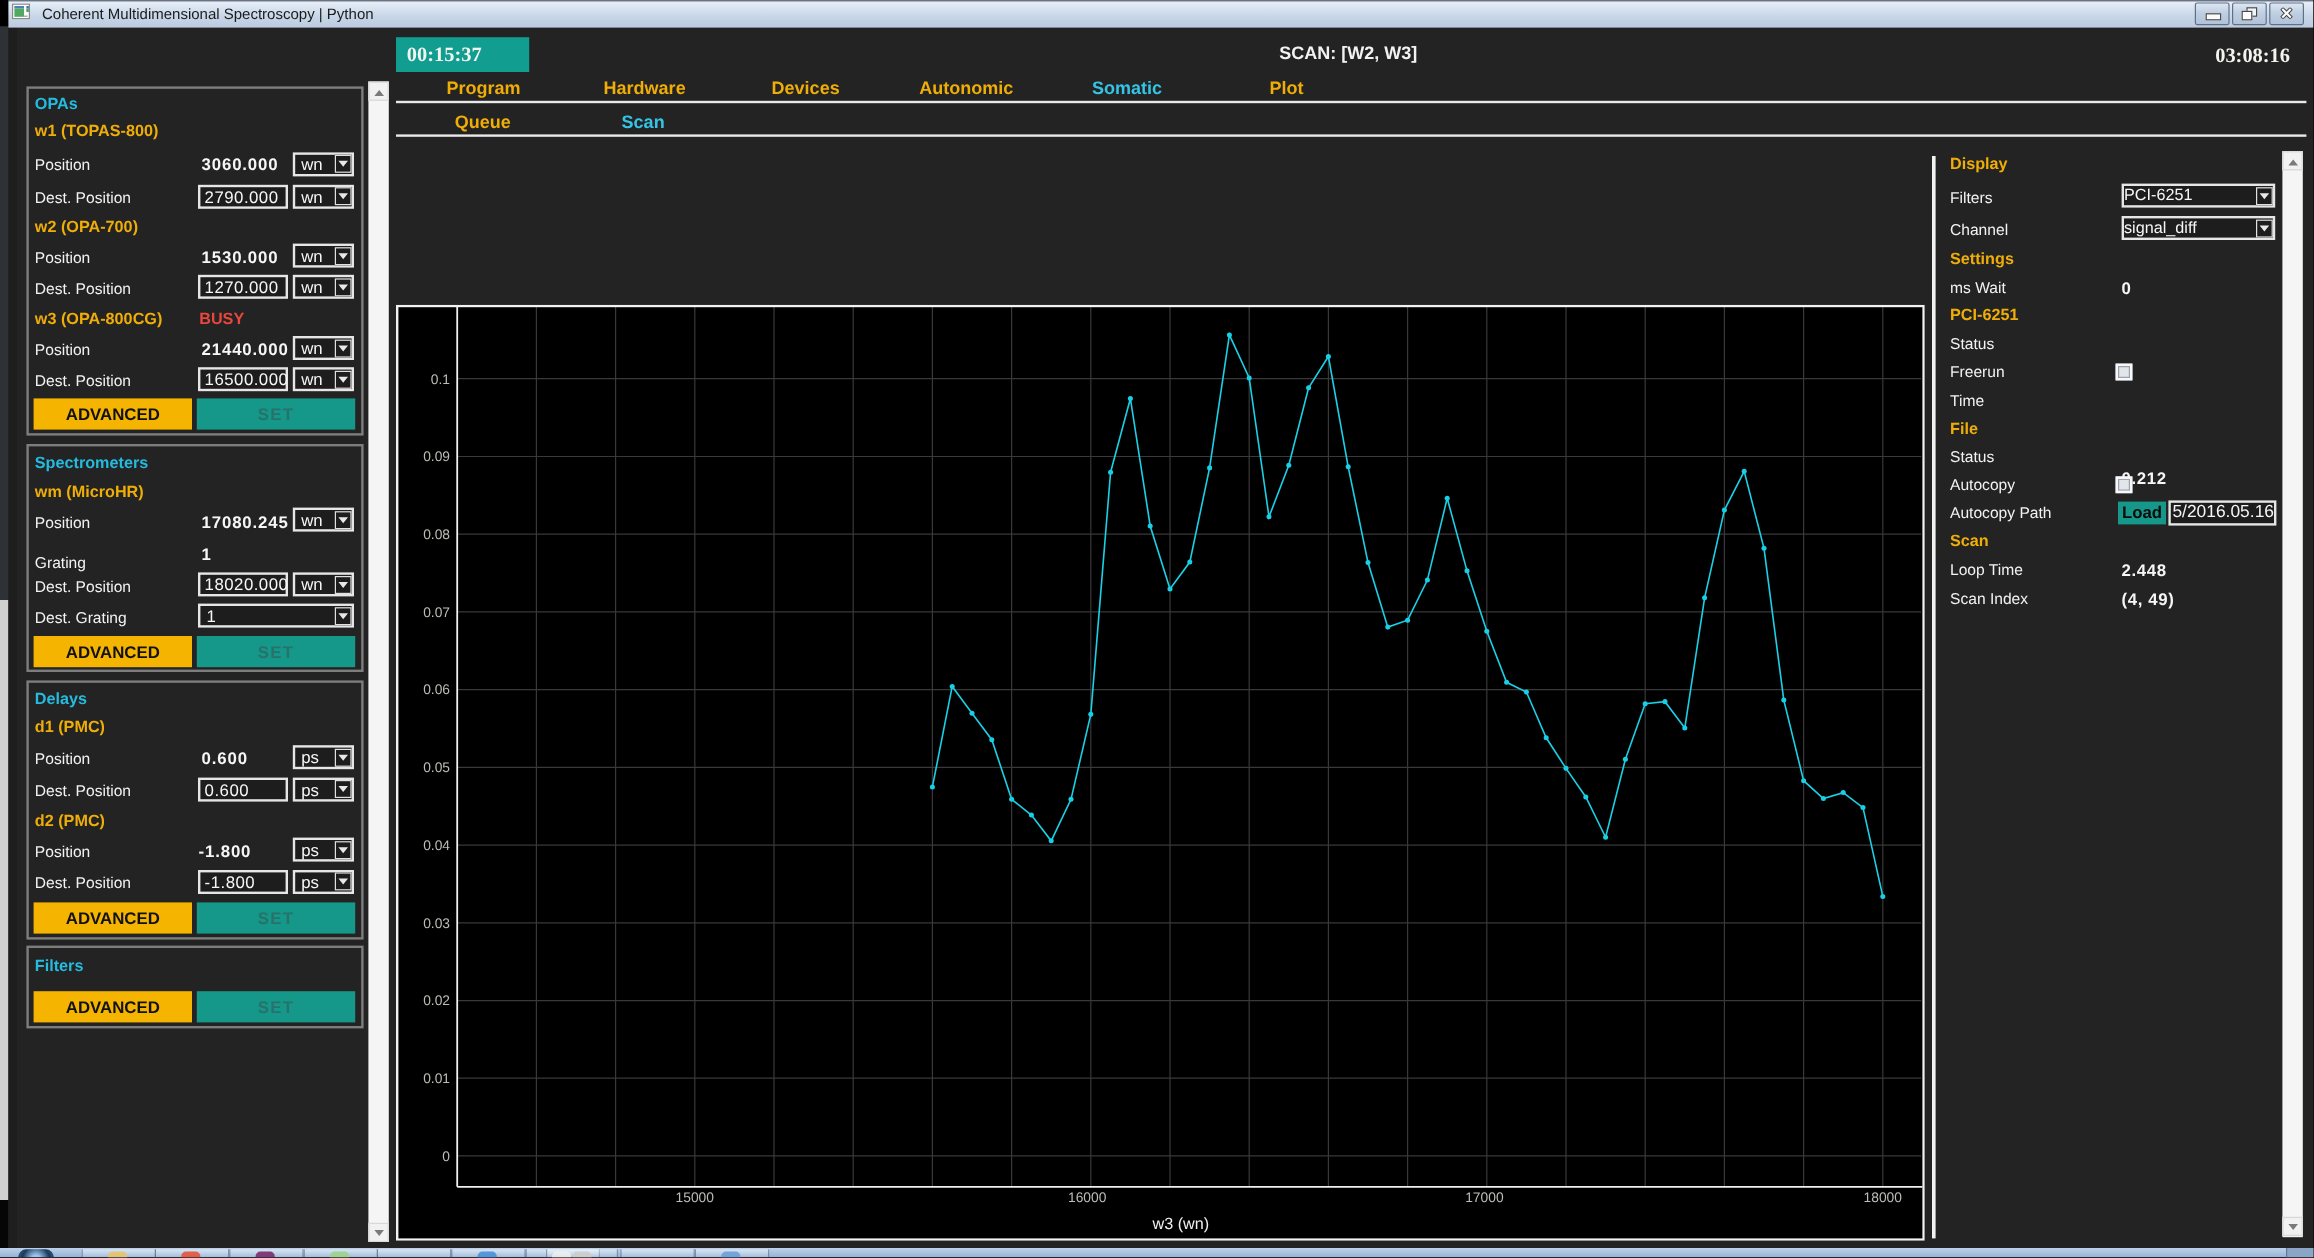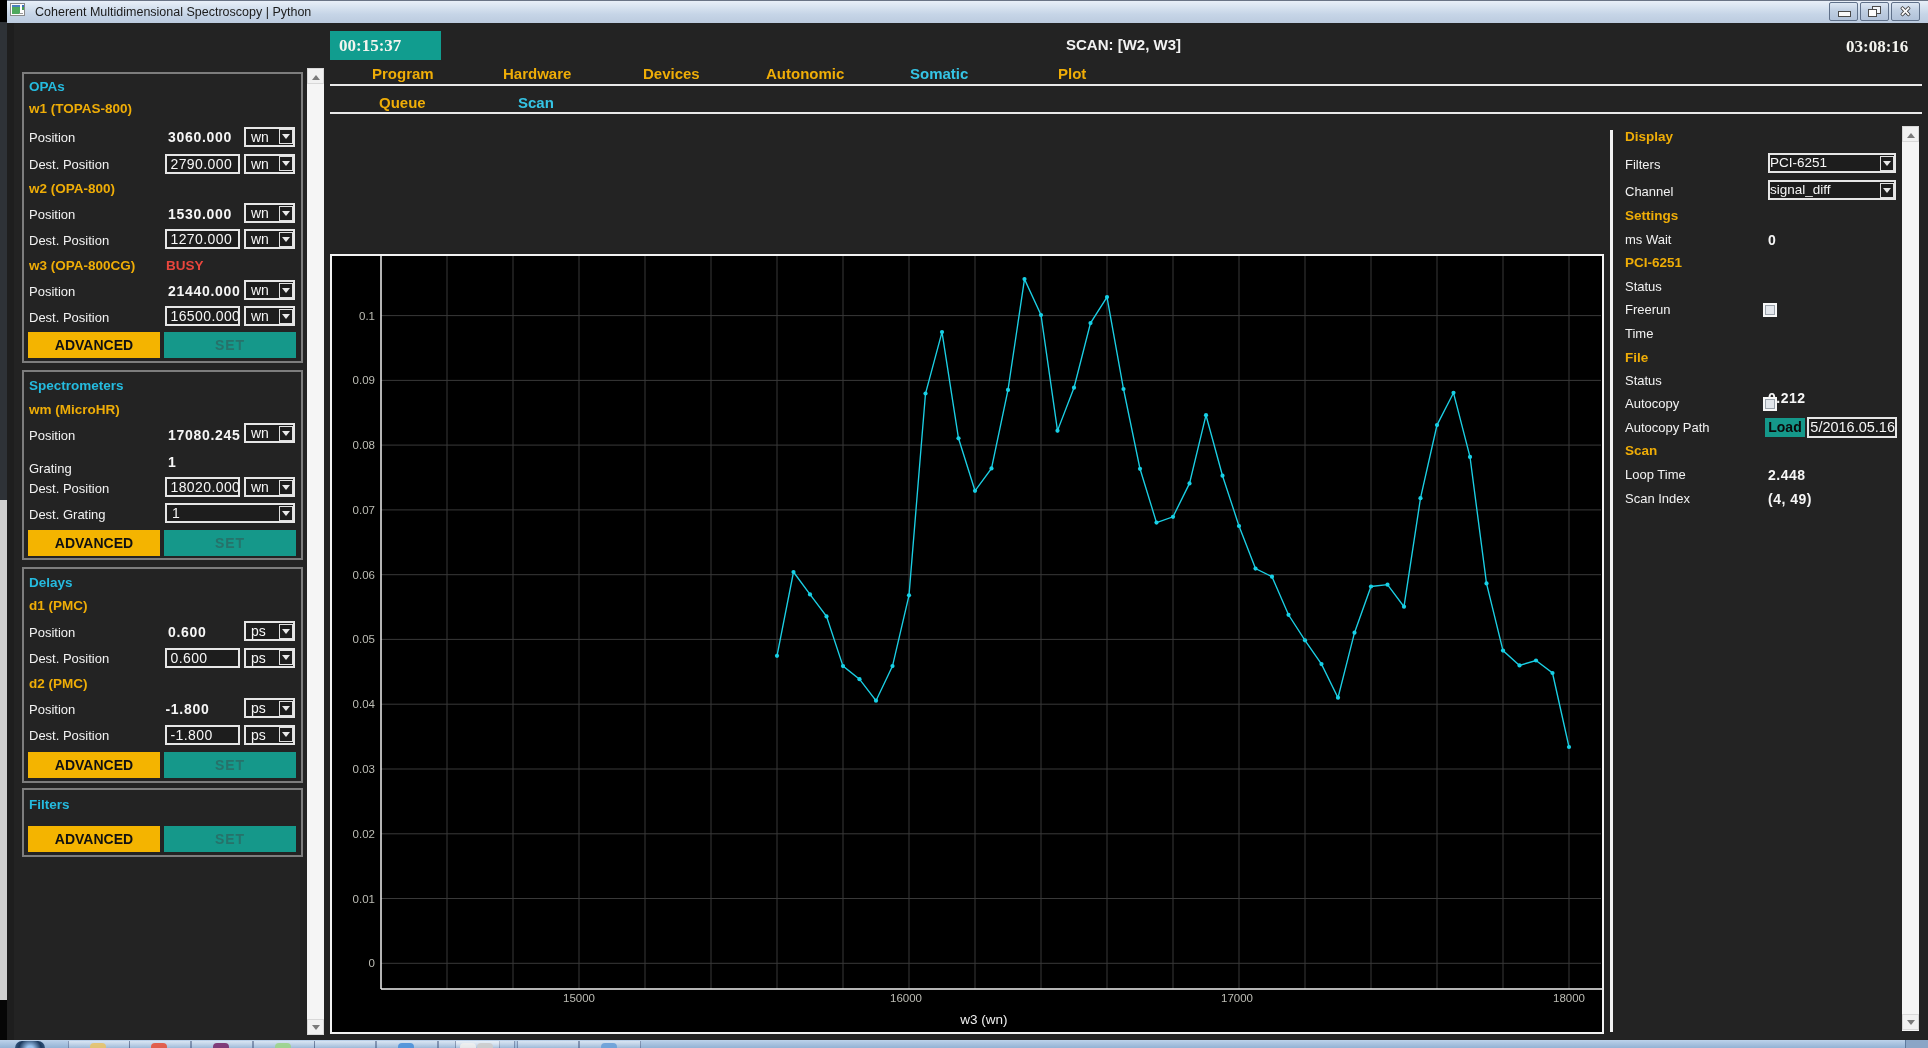--- a/index.html
+++ b/index.html
@@ -96,21 +96,21 @@
 <div class="combo abs" style="left:244px;top:126.5px;width:51px;">
       <span class="ct">wn</span>
       <span class="cbtn"></span>
     </div>
 <div class="plabel abs" style="left:29px;top:157px;">Dest. Position</div>
 <div class="pinput abs" style="left:164.5px;top:153.5px;width:75px;">2790.000</div>
 <div class="combo abs" style="left:244px;top:153.5px;width:51px;">
       <span class="ct">wn</span>
       <span class="cbtn"></span>
     </div>
-<div class="stitle abs" style="left:29px;top:181px;">w2 (OPA-800)</div>
+<div class="stitle abs" style="left:29px;top:181px;">w2 (OPA-700)</div>
 <div class="plabel abs" style="left:29px;top:207px;">Position</div>
 <div class="pval abs" style="top:206px;left:168px;text-align:center;">1530.000</div>
 <div class="combo abs" style="left:244px;top:203px;width:51px;">
       <span class="ct">wn</span>
       <span class="cbtn"></span>
     </div>
 <div class="plabel abs" style="left:29px;top:233px;">Dest. Position</div>
 <div class="pinput abs" style="left:164.5px;top:229px;width:75px;">1270.000</div>
 <div class="combo abs" style="left:244px;top:229px;width:51px;">
       <span class="ct">wn</span>

